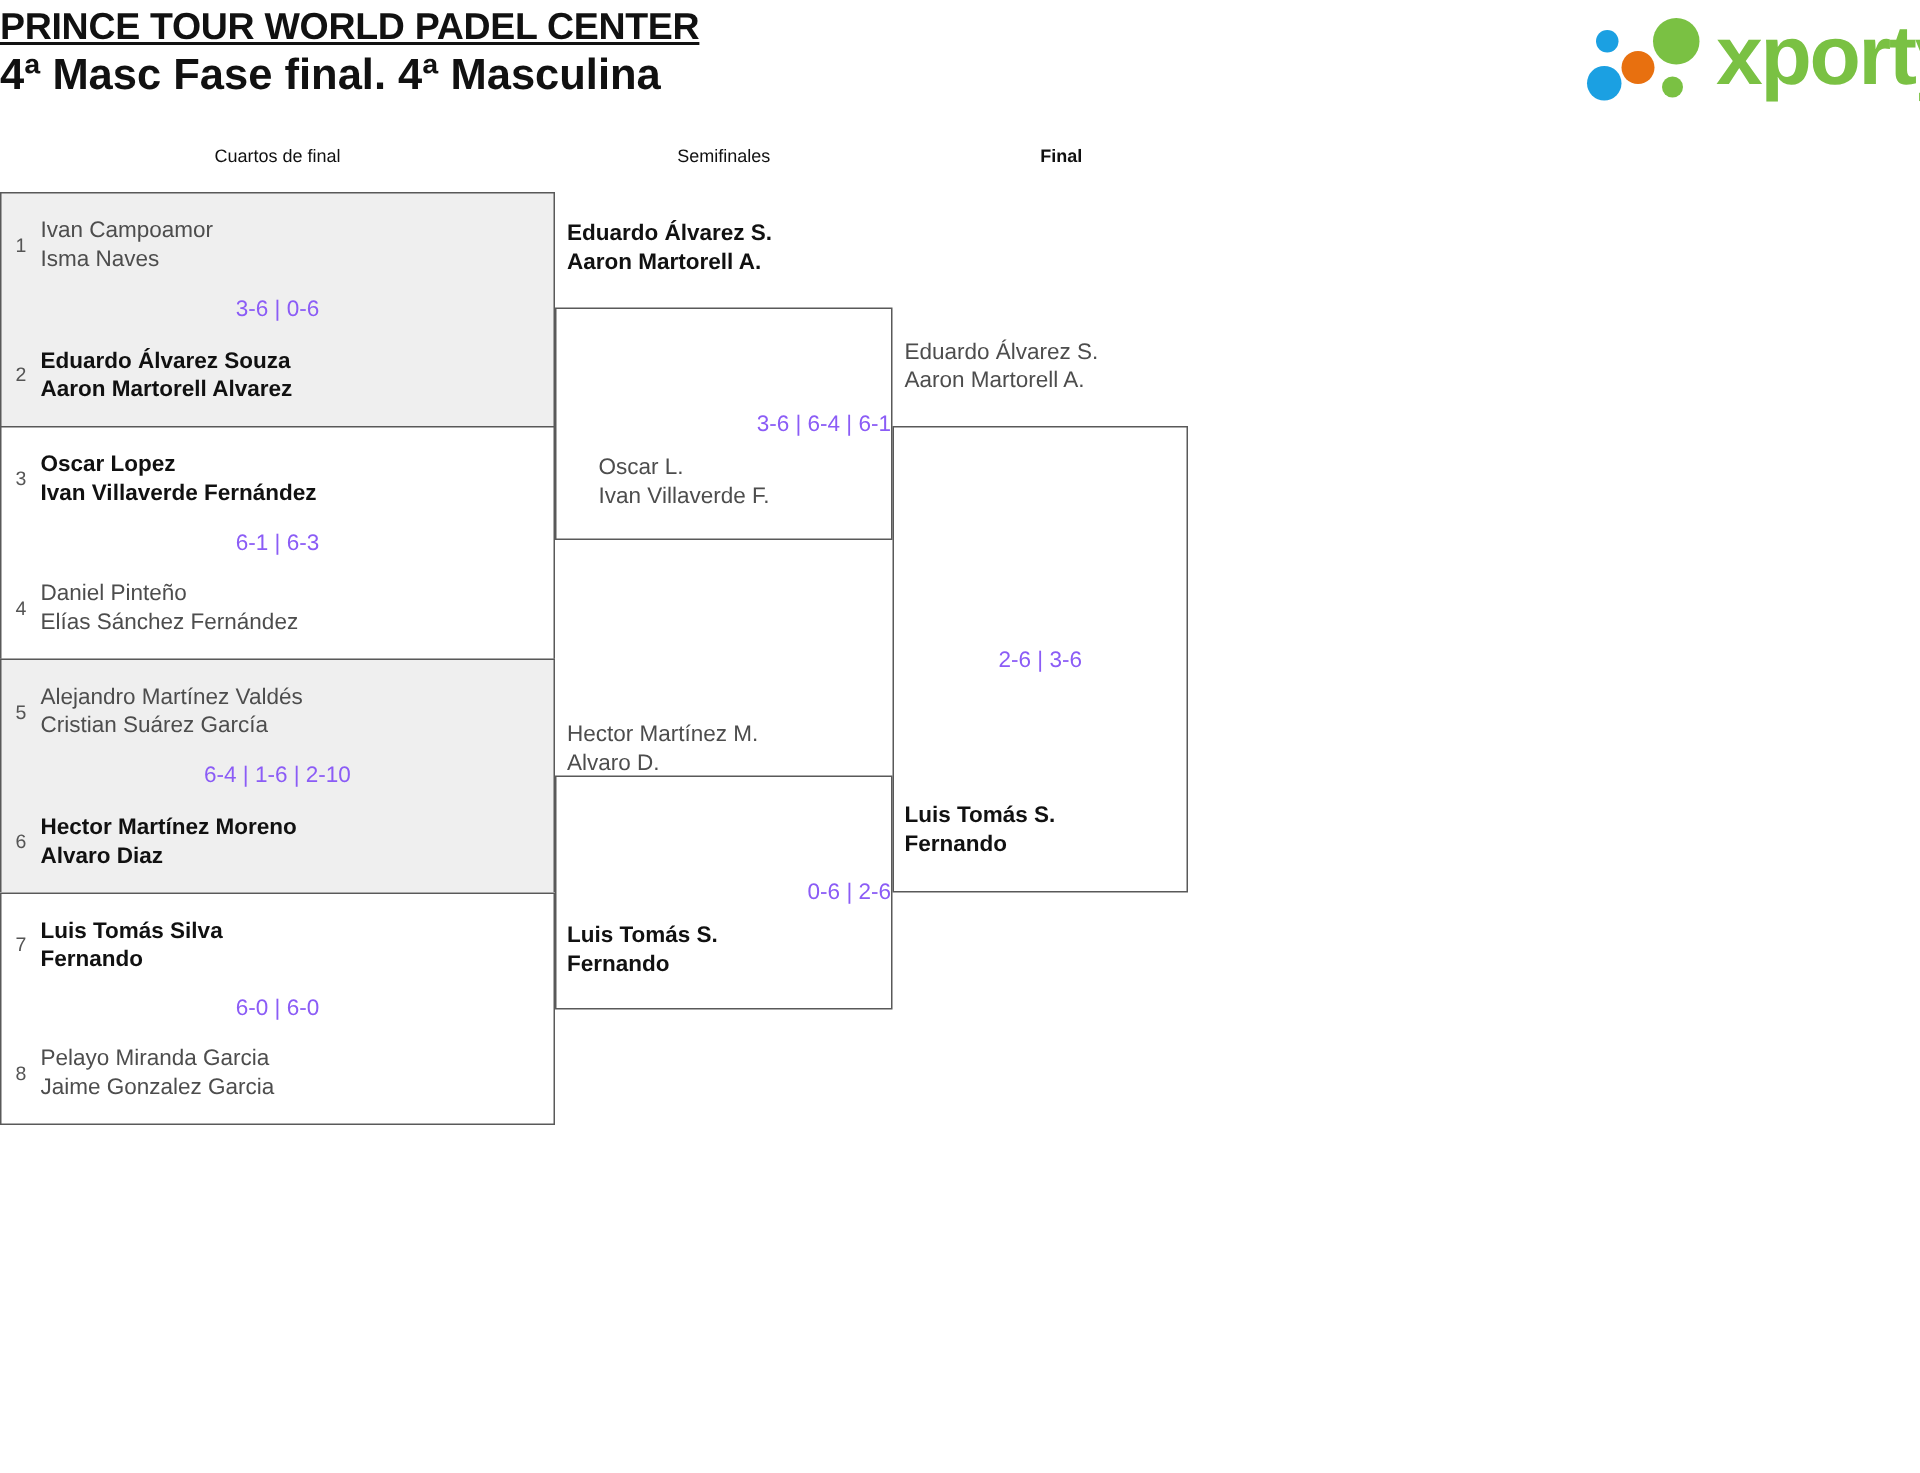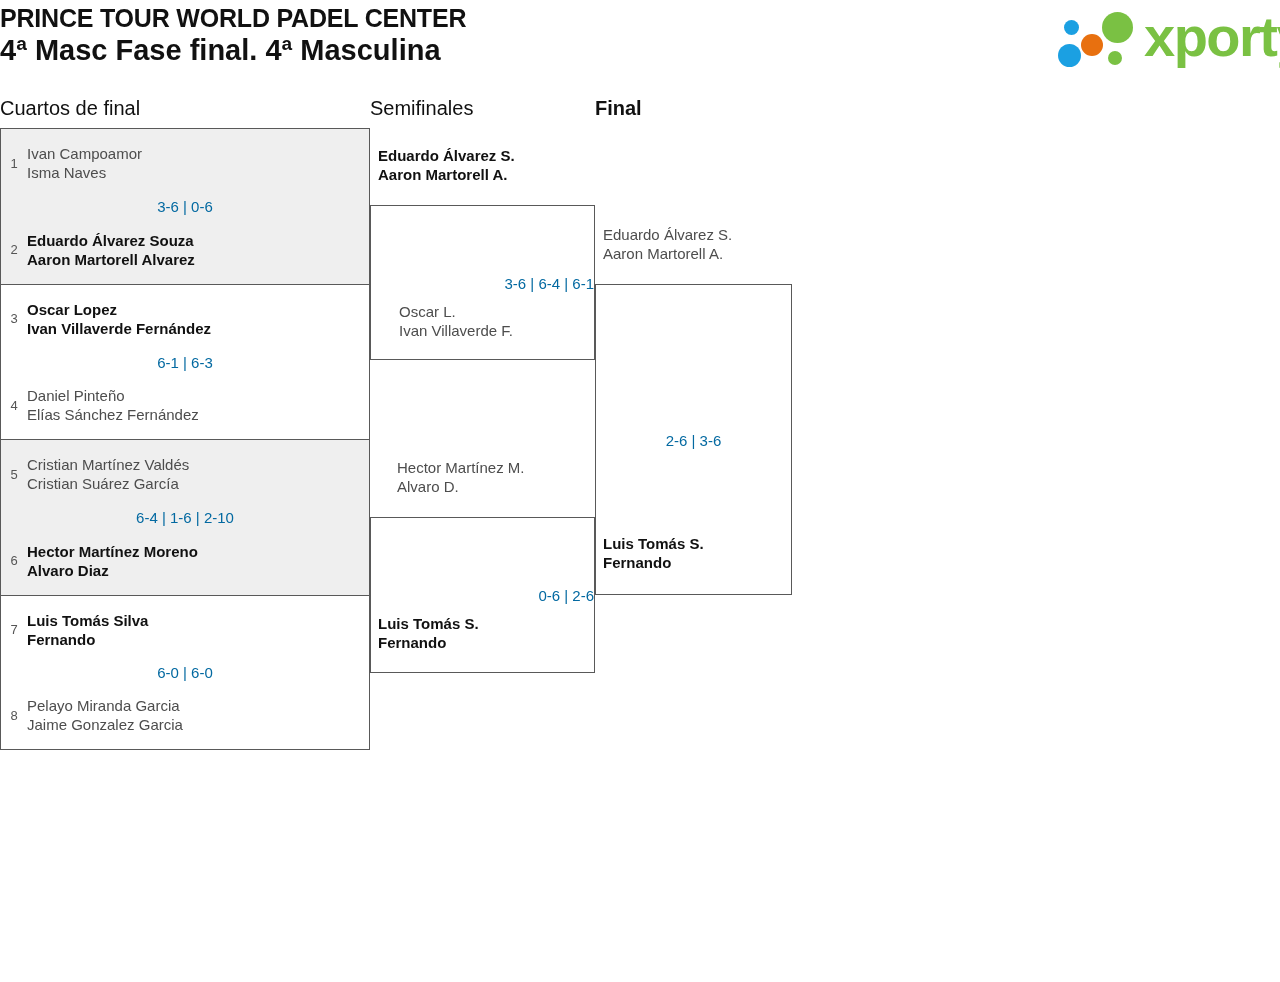--- a/index.html
+++ b/index.html
@@ -21,20 +21,21 @@
     width: 1280px; height: 92px;
   }
   .title-block { position: absolute; left: 0; top: 2px; }
   .tourn-title {
     font-size: 25px;
     font-weight: bold;
     letter-spacing: -0.2px;
     line-height: 32px;
     color: #111;
     white-space: nowrap;
+    text-decoration: underline;
   }
   .tourn-subtitle {
     font-size: 29px;
     font-weight: bold;
     line-height: 32px;
     color: #111;
     white-space: nowrap;
   }
 
   
@@ -56,22 +57,23 @@
     font-size: 56px;
     font-weight: bold;
     color: #7ac143;
     letter-spacing: -1.5px;
     line-height: 66px;
   }
 
   
   .col-head {
     position: absolute;
-    font-size: 20px;
+    font-size: 12px;
     color: #111;
+    text-align: center;
     white-space: nowrap;
   }
   .col-head-qf { left: 0;   top: 97px; width: 370px; }
   .col-head-sf { left: 370px; top: 97px; width: 225px; }
   .col-head-f  { left: 595px; top: 97px; width: 225px; font-weight: bold; }
 
   
   .round-qf { position: absolute; left: 0; top: 128px; width: 370px; }
 
   .qf-match {
@@ -111,21 +113,21 @@
   .players.winner { color: #111; font-weight: bold; }
   .player-line { white-space: nowrap; }
 
   .score {
     position: absolute;
     left: 0; right: 0;
     top: 50%;
     transform: translateY(-50%);
     text-align: center;
     font-size: 15px;
-    color: #0369a1;
+    color: #8b5cf6;
   }
 
   
   .sf-names {
     position: absolute;
     width: 210px;
     padding-left: 8px;
   }
   .sf-names .players { font-size: 15px; line-height: 19px; }
 
@@ -225,21 +227,21 @@
         <span class="player-line">Daniel Pinteño</span><br>
         <span class="player-line">Elías Sánchez Fernández</span>
       </span>
     </div>
   </div>
 
   <div class="qf-match shaded">
     <div class="team team-top">
       <span class="seed">5</span>
       <span class="players">
-        <span class="player-line">Cristian Martínez Valdés</span><br>
+        <span class="player-line">Alejandro Martínez Valdés</span><br>
         <span class="player-line">Cristian Suárez García</span>
       </span>
     </div>
     <div class="score">6-4 | 1-6 | 2-10</div>
     <div class="team team-bottom">
       <span class="seed">6</span>
       <span class="players winner">
         <span class="player-line">Hector Martínez Moreno</span><br>
         <span class="player-line">Alvaro Diaz</span>
       </span>
@@ -279,21 +281,21 @@
     <div class="score">3-6 | 6-4 | 6-1</div>
   </div>
 
   <div class="sf-names" style="left:370px; top:302px;margin-left:21px;">
     <span class="players">
       <span class="player-line">Oscar L.</span><br>
       <span class="player-line">Ivan Villaverde F.</span>
     </span>
   </div>
 
-  <div class="sf-names" style="left:370px; top:458px;margin-left:19px;">
+  <div class="sf-names" style="left:370px; top:480px;">
     <span class="players">
       <span class="player-line">Hector Martínez M.</span><br>
       <span class="player-line">Alvaro D.</span>
     </span>
   </div>
 
   <div class="sf-box" style="top:517px; height:156px;padding-left:12px;">
     <div class="score">0-6 | 2-6</div>
   </div>
 

